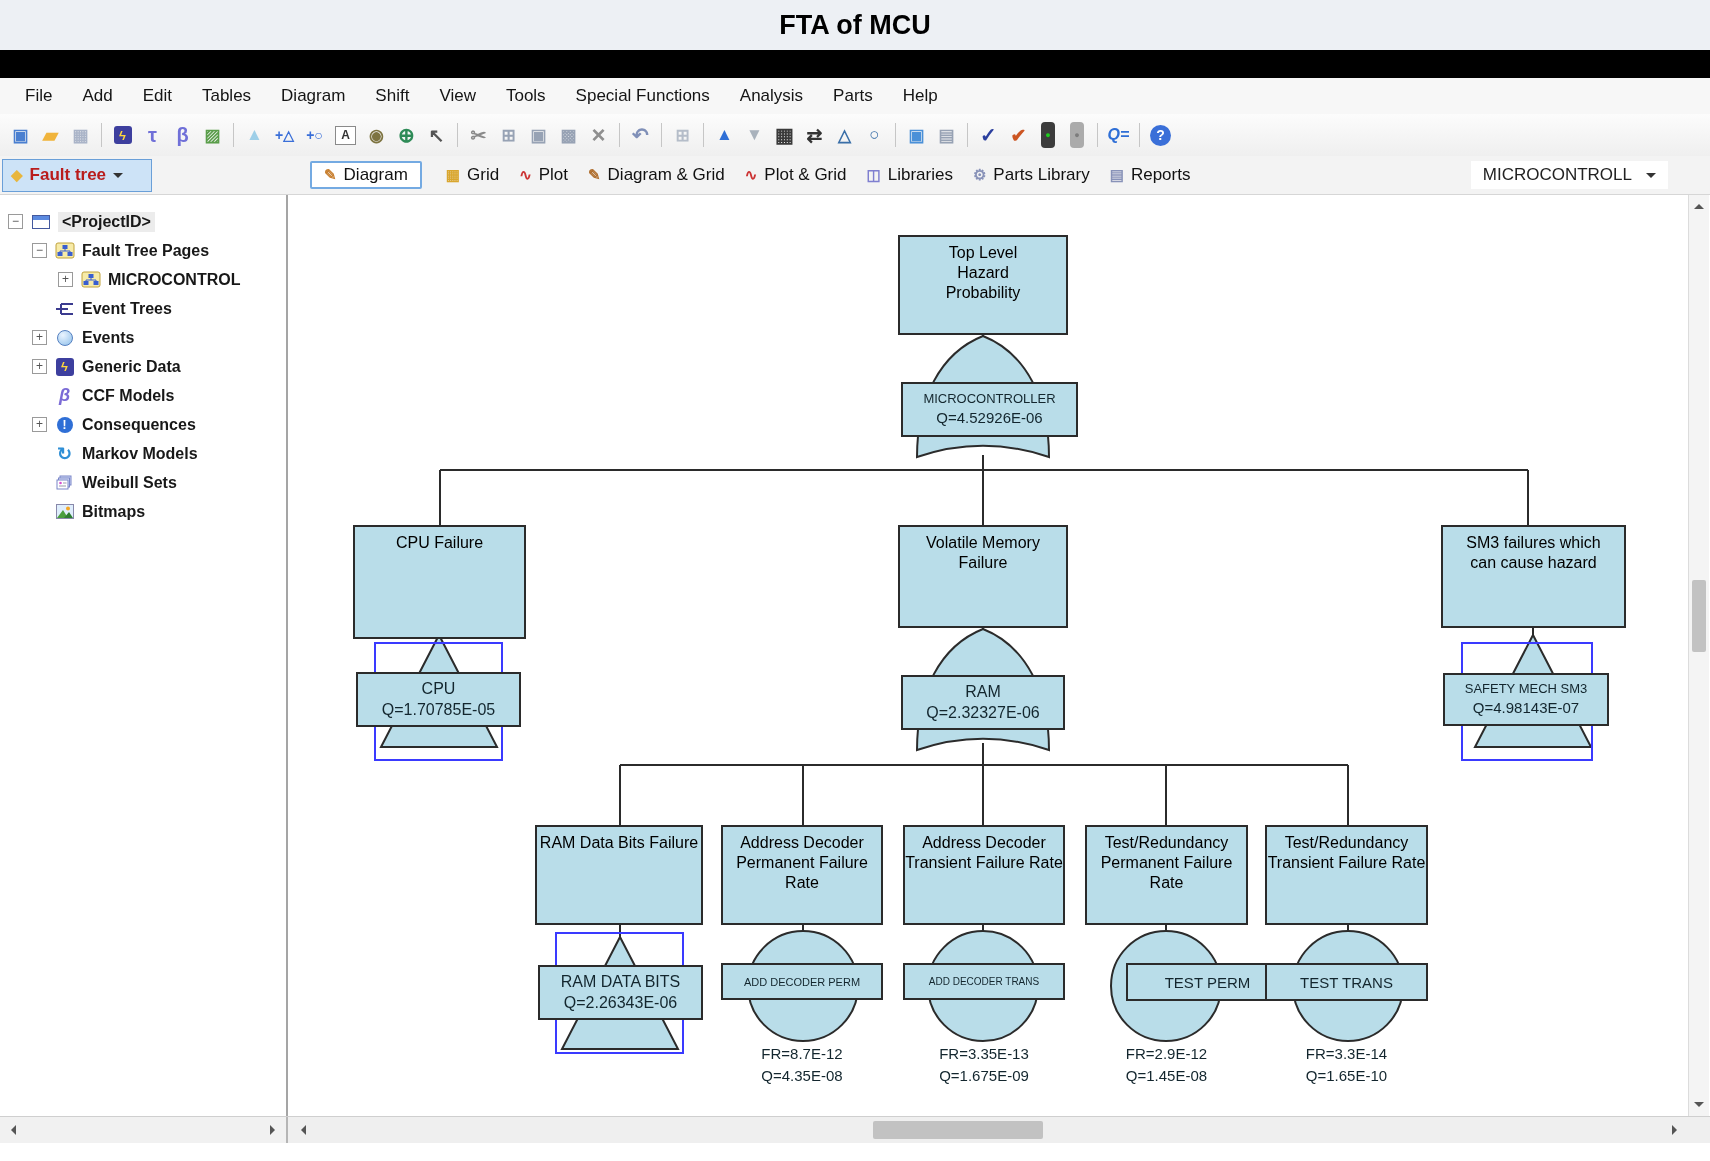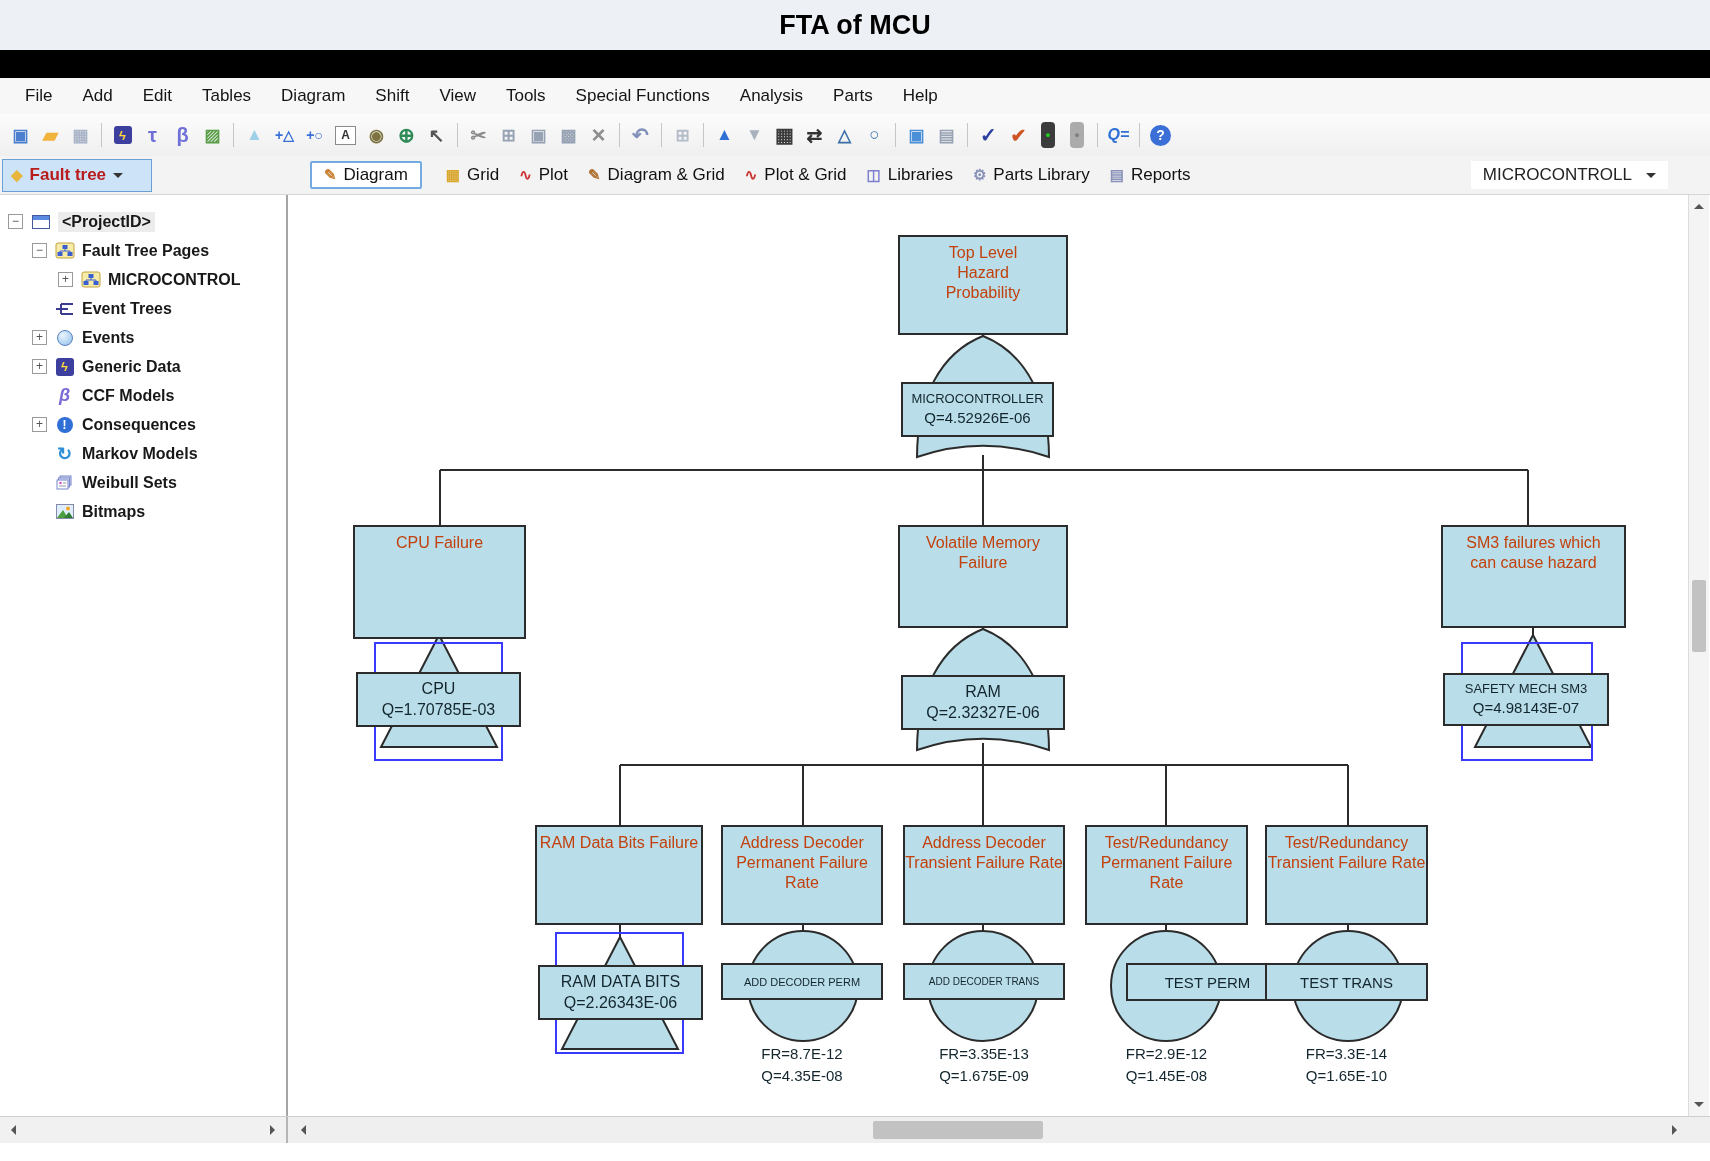--- a/index.html
+++ b/index.html
@@ -30,21 +30,21 @@
   .ind0{padding-left:8px}.ind1{padding-left:32px}.ind2{padding-left:58px}
   .expander{width:15px;height:15px;border:1px solid #9a9a9a;background:#fff;color:#555;font-size:12px;line-height:13px;text-align:center;flex:none;box-sizing:border-box}
   .expander:empty{visibility:hidden}
   .tlabel{font-size:16px;font-weight:600;color:#181818;white-space:nowrap}
   .tlabel.sel{background:#ececec;padding:1px 4px}
   .ic{width:21px;height:19px;flex:none;display:flex;align-items:center;justify-content:center;font-size:16px;font-weight:bold}
   .css-window{width:18px;height:14px;border:1px solid #44599e;background:linear-gradient(#5b8ae0 0 4px,#fff 4px);box-sizing:border-box}
   .css-circle{width:14px;height:14px;border-radius:50%;border:1px solid #5580c0;background:radial-gradient(circle at 35% 30%,#eaf4ff,#8fc0ea)}
   .css-round{width:16px;height:16px;border-radius:50%;background:#2f6fd6;color:#fff;font-size:12px;font-weight:bold;display:flex;align-items:center;justify-content:center}
   .canvas{position:relative;width:1400px;height:921px;background:#fff;overflow:hidden;flex:none}
-  .dbox{position:absolute;background:#b9dde9;border:2px solid #2b2b2b;box-sizing:border-box;text-align:center;font-size:16px;line-height:1.25;color:#c2410c;padding-top:6px}
+  .dbox{position:absolute;background:#b9dde9;border:2px solid #2b2b2b;box-sizing:border-box;text-align:center;font-size:16px;line-height:1.25;color:#000000;padding-top:6px}
   .dbox.narrow{padding-left:28px;padding-right:28px}
   .dbox.narrow2{padding-left:18px;padding-right:18px}
   .lbox{position:absolute;background:#b9dde9;border:2px solid #2b2b2b;box-sizing:border-box;display:flex;flex-direction:column;align-items:center;justify-content:center;color:#13262e;line-height:1.3}
   .lbox .nm,.lbox .q{font-size:16px;white-space:nowrap}
   .lbox.small .nm{font-size:13px}
   .lbox.small .q{font-size:15px}
   .band{position:absolute;background:#b9dde9;border:2px solid #2b2b2b;box-sizing:border-box;display:flex;align-items:center;justify-content:center;color:#13262e;white-space:nowrap}
   .s11{font-size:11px}.s10{font-size:10px}.s15{font-size:15px}
   .rate{position:absolute;text-align:center;font-size:15px;color:#13262e;line-height:22px}
   .rate span{display:block}
@@ -318,32 +318,32 @@
       </g>
       <g fill="none" stroke="#3a3aff" stroke-width="2">
         <rect x="87" y="448" width="127" height="117"></rect>
         <rect x="1174" y="448" width="130" height="117"></rect>
         <rect x="268" y="738" width="127" height="120"></rect>
       </g>
     </svg>
 
     <div class="dbox narrow" style="left:610px;top:40px;width:170px;height:100px">Top Level Hazard Probability</div>
 
-    <div class="lbox small" style="left:613px;top:187px;width:153px;height:55px">
+    <div class="lbox small" style="left:613px;top:187px;width:177px;height:55px">
       <span class="nm">MICROCONTROLLER</span>
       <span class="q">Q=4.52926E-06</span>
     </div>
 
     <div class="dbox" style="left:65px;top:330px;width:173px;height:114px">CPU Failure</div>
     <div class="dbox" style="left:610px;top:330px;width:170px;height:103px">Volatile Memory Failure</div>
     <div class="dbox narrow2" style="left:1153px;top:330px;width:185px;height:103px">SM3 failures which can cause hazard</div>
 
     <div class="lbox" style="left:68px;top:477px;width:165px;height:55px">
       <span class="nm">CPU</span>
-      <span class="q">Q=1.70785E-03</span>
+      <span class="q">Q=1.70785E-05</span>
     </div>
     <div class="lbox" style="left:613px;top:480px;width:164px;height:55px">
       <span class="nm">RAM</span>
       <span class="q">Q=2.32327E-06</span>
     </div>
     <div class="lbox small" style="left:1155px;top:478px;width:166px;height:53px">
       <span class="nm">SAFETY MECH SM3</span>
       <span class="q">Q=4.98143E-07</span>
     </div>
 

